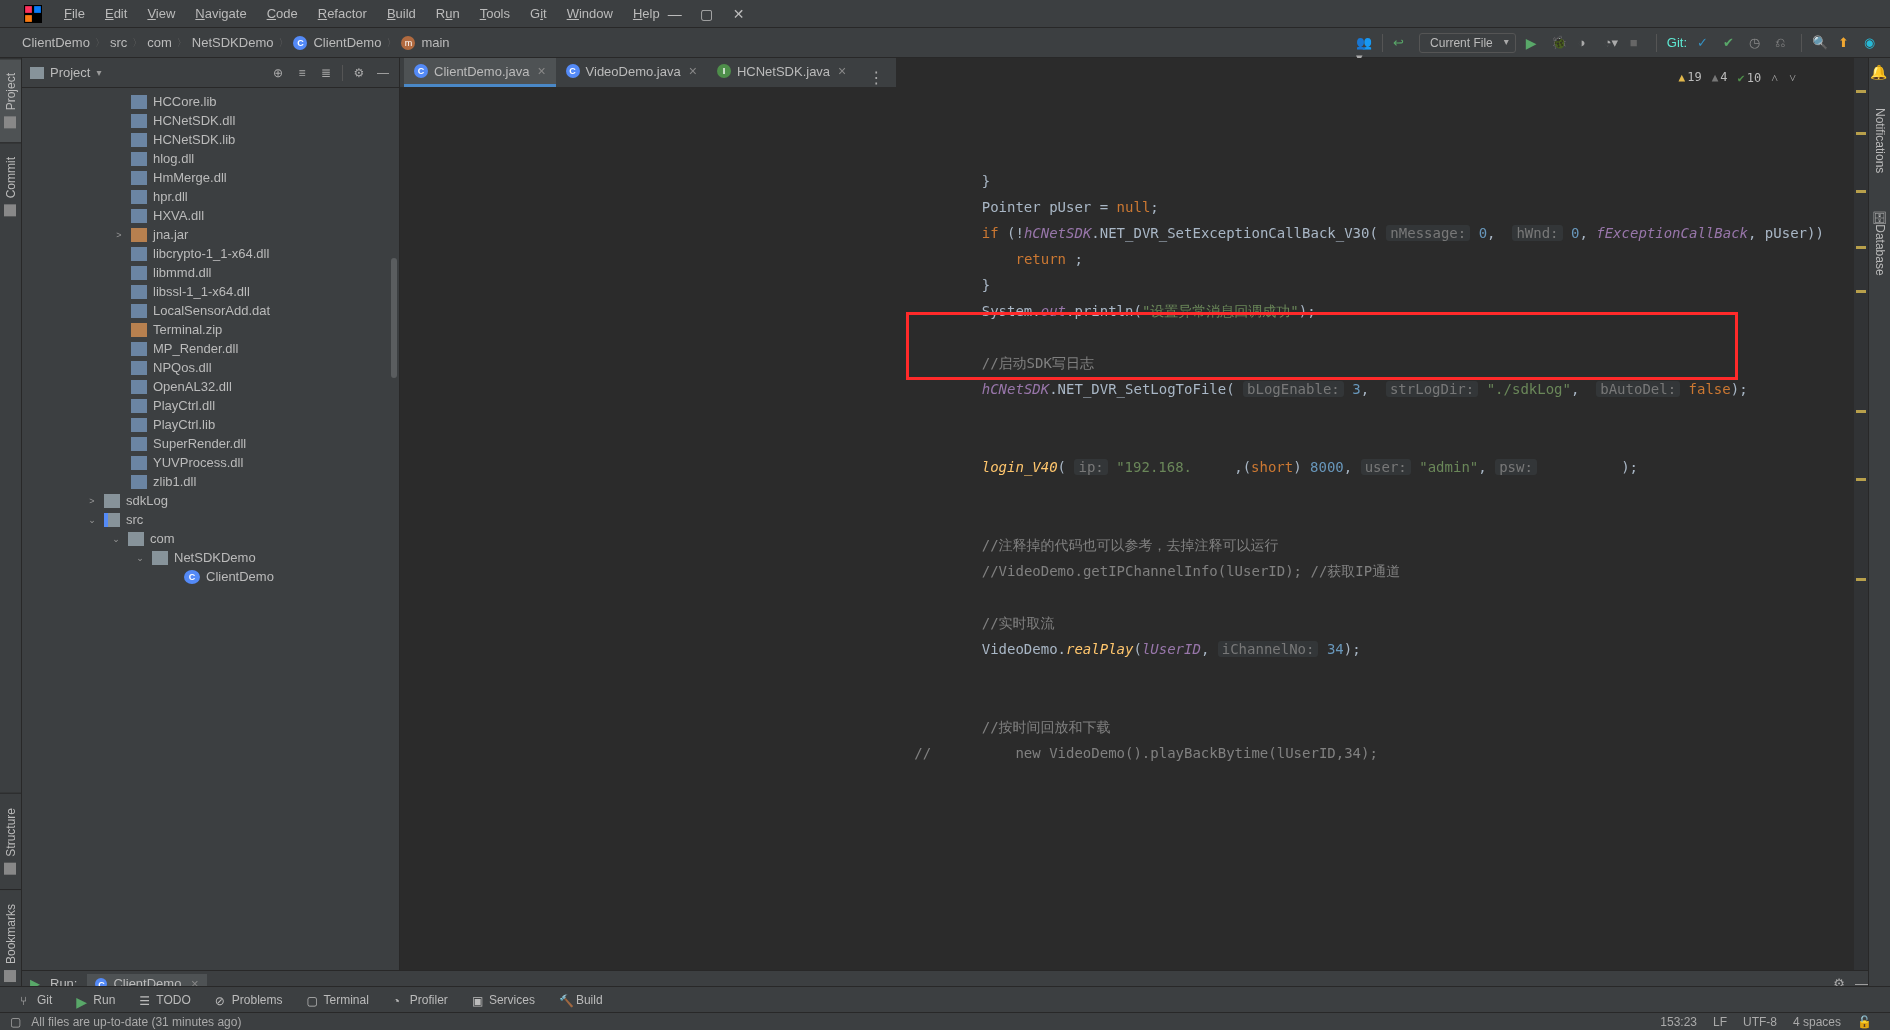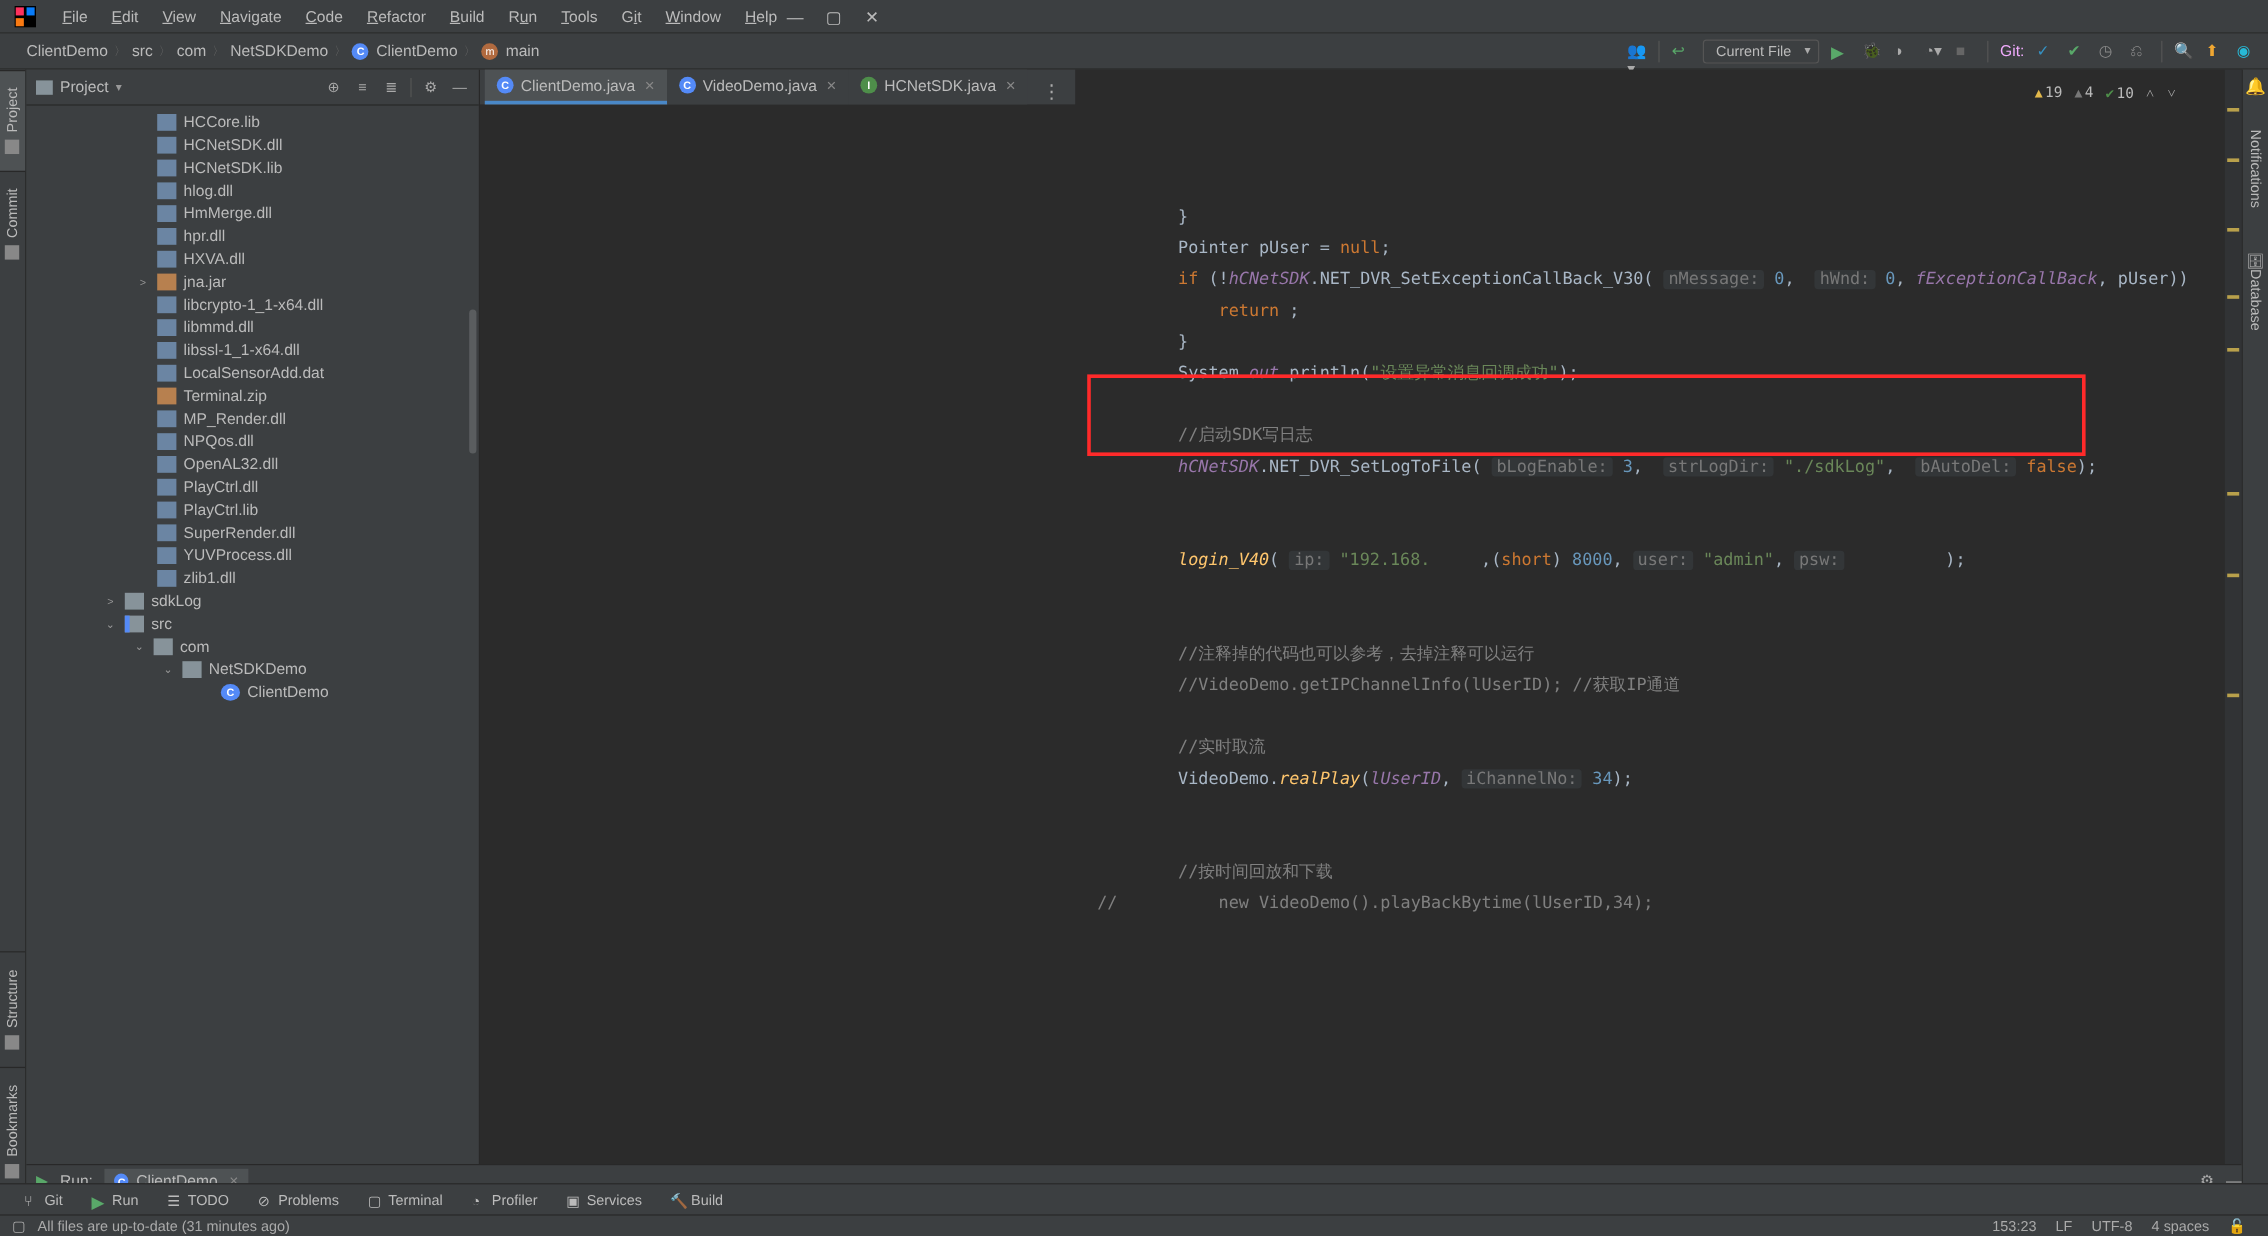--- a/index.html
+++ b/index.html
@@ -1,19 +1,19 @@
 <!DOCTYPE html>
 <html><head>
 <meta charset="utf-8">
 <style>
 * { margin:0; padding:0; box-sizing:border-box; }
 body { font-family: "Segoe UI", sans-serif; font-size:13px; background:#3c3f41; color:#bbb; overflow:hidden; width:1890px; height:1030px; position:relative; }
 
 
-.titlebar { height:28px; background:#3c3f41; display:flex; align-items:center; padding:0 12px; border-bottom:1px solid #282828; }
+.titlebar { height:28px; background:#3c3f41; display:flex; align-items:center; padding:0 24px; border-bottom:1px solid #282828; }
 .titlebar .logo { width:18px; height:18px; margin-right:14px; }
 .titlebar .menus { display:flex; gap:4px; }
 .titlebar .menus span { padding:2px 8px; cursor:default; }
 .titlebar .menus span u { text-decoration:underline; }
 .titlebar .wtitle { flex:1; text-align:center; color:#888; font-size:13px; }
 .titlebar .winbtns { display:flex; gap:18px; margin-right:6px; }
 .titlebar .winbtns span { width:14px; text-align:center; font-size:14px; cursor:default; }
 
 
 .navrow { height:30px; background:#3c3f41; display:flex; align-items:center; padding:0 10px 0 22px; border-bottom:1px solid #282828; }
@@ -94,21 +94,21 @@
 .code .kw { color:#cc7832; }
 .code .str{ color:#6a8759; }
 .code .num{ color:#6897bb; }
 .code .cmt{ color:#808080; }
 .code .fld{ color:#9876aa; font-style:italic; }
 .code .hint{ color:#787878; background:#333638; padding:0 4px; border-radius:3px; font-style:normal; }
 .code .mth{ color:#ffc66d; font-style:italic; }
 
 .code .hl-box { position:absolute; left:10px; top:254px; width:832px; height:68px; border:3px solid #ff2a2a; pointer-events:none; }
 
-.inspections { position:absolute; top:6px; right:39px; display:flex; gap:10px; font-size:12px; color:#bbb; z-index:5; align-items:center; }
+.inspections { position:absolute; top:6px; right:56px; display:flex; gap:10px; font-size:12px; color:#bbb; z-index:5; align-items:center; }
 .insp-w::before{ content:"▲"; color:#e2b84b; margin-right:2px; font-size:11px; }
 .insp-ww::before{ content:"▲"; color:#777; margin-right:2px; font-size:11px; }
 .insp-t::before{ content:"✔"; color:#4e8e4a; margin-right:2px; font-size:12px; }
 .insp-nav { color:#aaa; font-size:12px; letter-spacing:2px; }
 
 
 .markers { width:14px; background:#313335; position:relative; }
 .markers .mk { position:absolute; left:2px; width:10px; height:3px; }
 .mk-y{ background:#b8a04b; }
 
@@ -187,21 +187,21 @@
     <span class="tb-ico" style="color:#aaa">👥▾</span>
     <span class="sep"></span>
     <span class="tb-ico" style="color:#59a869">↩</span>
     <span class="runcfg">Current File</span>
     <span class="tb-ico play-ico"></span>
     <span class="tb-ico bug-ico"></span>
     <span class="tb-ico" style="color:#aaa">◑</span>
     <span class="tb-ico" style="color:#aaa">◔▾</span>
     <span class="tb-ico stop-ico"></span>
     <span class="sep"></span>
-    <span style="color:#f0abfc">Git:</span>
+    <span style="color:#5eead4">Git:</span>
     <span class="tb-ico" style="color:#3592c4">✓</span>
     <span class="tb-ico" style="color:#59a869">✔</span>
     <span class="tb-ico" style="color:#888">◷</span>
     <span class="tb-ico" style="color:#888">⎌</span>
     <span class="sep"></span>
     <span class="tb-ico srch-ico"></span>
     <span class="tb-ico" style="color:#f0a732">⬆</span>
     <span class="tb-ico" style="color:#27b9d6">◉</span>
   </div>
 </div>

